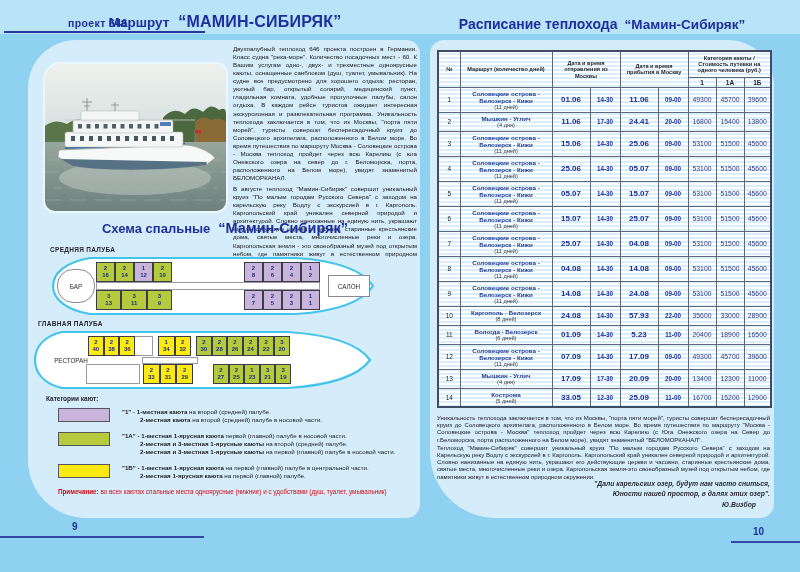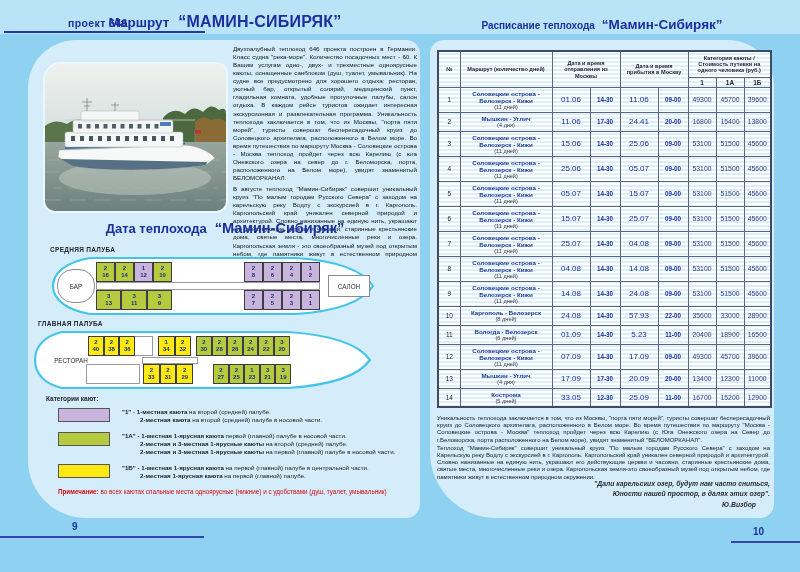--- a/index.html
+++ b/index.html
@@ -14,21 +14,21 @@
   .panel-left  { left:28px;  top:40px; width:392px; height:478px; border-radius:48px 14px 14px 58px; }
   .panel-right { left:430px; top:40px; width:344px; height:478px; border-radius:14px 46px 14px 66px; }
 
   .project { position:absolute; left:68px; top:17px; font-size:10.5px; font-weight:bold; color:#1e3199; letter-spacing:.4px; }
   .rule-left { position:absolute; left:4px; top:31px; width:201px; height:2px; background:#27379d; }
 
   .title-left { position:absolute; left:30px; top:13px; width:390px; text-align:center; color:#1d2f9c; white-space:nowrap; }
   .title-left .t1 { font-size:13.5px; font-weight:bold; margin-right:9px; }
   .title-left .t2 { font-size:16px; font-weight:800; letter-spacing:.2px; }
   .title-right { position:absolute; left:432px; top:15px; width:340px; text-align:center; color:#1d2f9c; white-space:nowrap; }
-  .title-right .t1 { font-size:10px; font-weight:bold; margin-right:7px; }
+  .title-right .t1 { font-size:14px; font-weight:bold; margin-right:7px; }
   .title-right .t2 { font-size:13.5px; font-weight:800; }
 
   .photo { position:absolute; left:45px; top:64px; width:181px; height:147px;
            border-radius:16px 10px 10px 10px; overflow:hidden;
            box-shadow:0 0 0 2px rgba(255,255,255,.55); }
   .photo svg { display:block; }
 
   .desc { position:absolute; left:233px; top:45px; width:184px; font-size:6.2px; line-height:1.3;
           color:#141414; text-align:justify; }
   .desc p + p { margin-top:3px; }
@@ -65,21 +65,21 @@
               table-layout:fixed; border:2px solid #3f4b66;
               background:repeating-linear-gradient(180deg,#ffffff 0 2px,#dceef9 2px 4px); }
   .schedule th, .schedule td { border:1px solid #5b6880; }
   .schedule thead th { font-size:5.6px; color:#23232e; font-weight:bold; padding:1px; line-height:1.15; text-align:center; vertical-align:middle; }
   .schedule thead tr.main-h th { height:26px; }
   .schedule thead tr.sub-h th { height:10px; font-size:6.5px; }
   .schedule td { text-align:center; vertical-align:middle; padding:1px 0; }
   .td-num { font-size:6.5px; color:#22222c; }
   .route-name { font-size:6.2px; font-weight:bold; color:#1b3a94; line-height:1.15; }
   .route-days { font-size:5.6px; color:#33333d; line-height:1.1; }
-  .td-date { font-size:8px; font-weight:normal; color:#16309e; }
+  .td-date { font-size:8px; font-weight:bold; color:#16309e; }
   .td-time { font-size:6.3px; font-weight:bold; color:#16309e; }
   .td-price { font-size:6.8px; color:#2a3a80; }
   .row-tall td { height:25px; }
   .row-short td { height:19px; }
 
   .rp-paras { position:absolute; left:437px; top:415px; width:333px; font-size:6px; line-height:1.2;
               color:#17171f; text-align:justify; }
   .rp-paras p + p { margin-top:1px; }
   .quote { position:absolute; left:480px; top:479px; width:290px; font-size:6.8px; font-weight:bold;
            font-style:italic; color:#2a2a33; text-align:right; line-height:1.5; }
@@ -177,21 +177,21 @@
     </g>
   </svg>
 </div>
 
 <div class="desc" id="desc">
     <p>Двухпалубный теплоход 646 проекта построен в Германии. Класс судна "река-море". Количество посадочных мест - 60. К Вашим услугам одно-, двух- и трехместные одноярусные каюты, оснащенные санблоком (душ, туалет, умывальник). На судне все предусмотрено для хорошего отдыха: ресторан, уютный бар, открытый солярий, медицинский пункт, гладильная комната, удобные прогулочные палубы, салон отдыха. В каждом рейсе туристов ожидает интересная экскурсионная и развлекательная программа. Уникальность теплохода заключается в том, что из Москвы, "порта пяти морей", туристы совершат беспересадочный круиз до Соловецкого архипелага, расположенного в Белом море. Во время путешествия по маршруту Москва - Соловецкие острова - Москва теплоход пройдет через всю Карелию (с юга Онежского озера на север до г. Беломорска, порта, расположенного на Белом море), увидят знаменитый БЕЛОМОРКАНАЛ.</p>
     <p>В августе теплоход "Мамин-Сибиряк" совершит уникальный круиз "По малым городам Русского Севера" с заходом на карельскую реку Водлу с экскурсией в г. Каргополь. Каргопольский край уникален северной природой и архитектурой. Словно нанизанные на единую нить, украшают его действующие церкви и часовни, старинные крестьянские дома, святые места, многочисленные реки и озера. Каргопольская земля - это своеобразный музей под открытым небом, где памятники живут в естественном природном окружении.</p>
   </div>
 
 <div class="scheme-title">
-  <span class="s1">Дата теплохода</span><span class="s2">“Мамин-Сибиряк”</span>
+  <span class="s1">Схема спальные</span><span class="s2">“Мамин-Сибиряк”</span>
 </div>
 
 <div class="deck-label deck1-label">СРЕДНЯЯ ПАЛУБА</div>
 <div class="deck deck1" id="deck0">
   <svg width="330" height="62" viewBox="0 0 330 62">
     <path d="M44,3 L250,3 C294,6 318,17 327,31 C318,45 294,56 250,59 L44,59 C20,55 7,44 7,31 C7,18 20,7 44,3 Z" fill="#ffffff" stroke="#44c4ea" stroke-width="2.2"></path>
   </svg>
   <div class="deck-items" id="deck0-items">
       <div class="corridor" style="left: 50px; top: 27px; width: 224px; height: 8px;"></div>
       <div class="area bordered" style="left: 11px; top: 14px; width: 38px; height: 34px; border-radius: 16px;">БАР</div>

